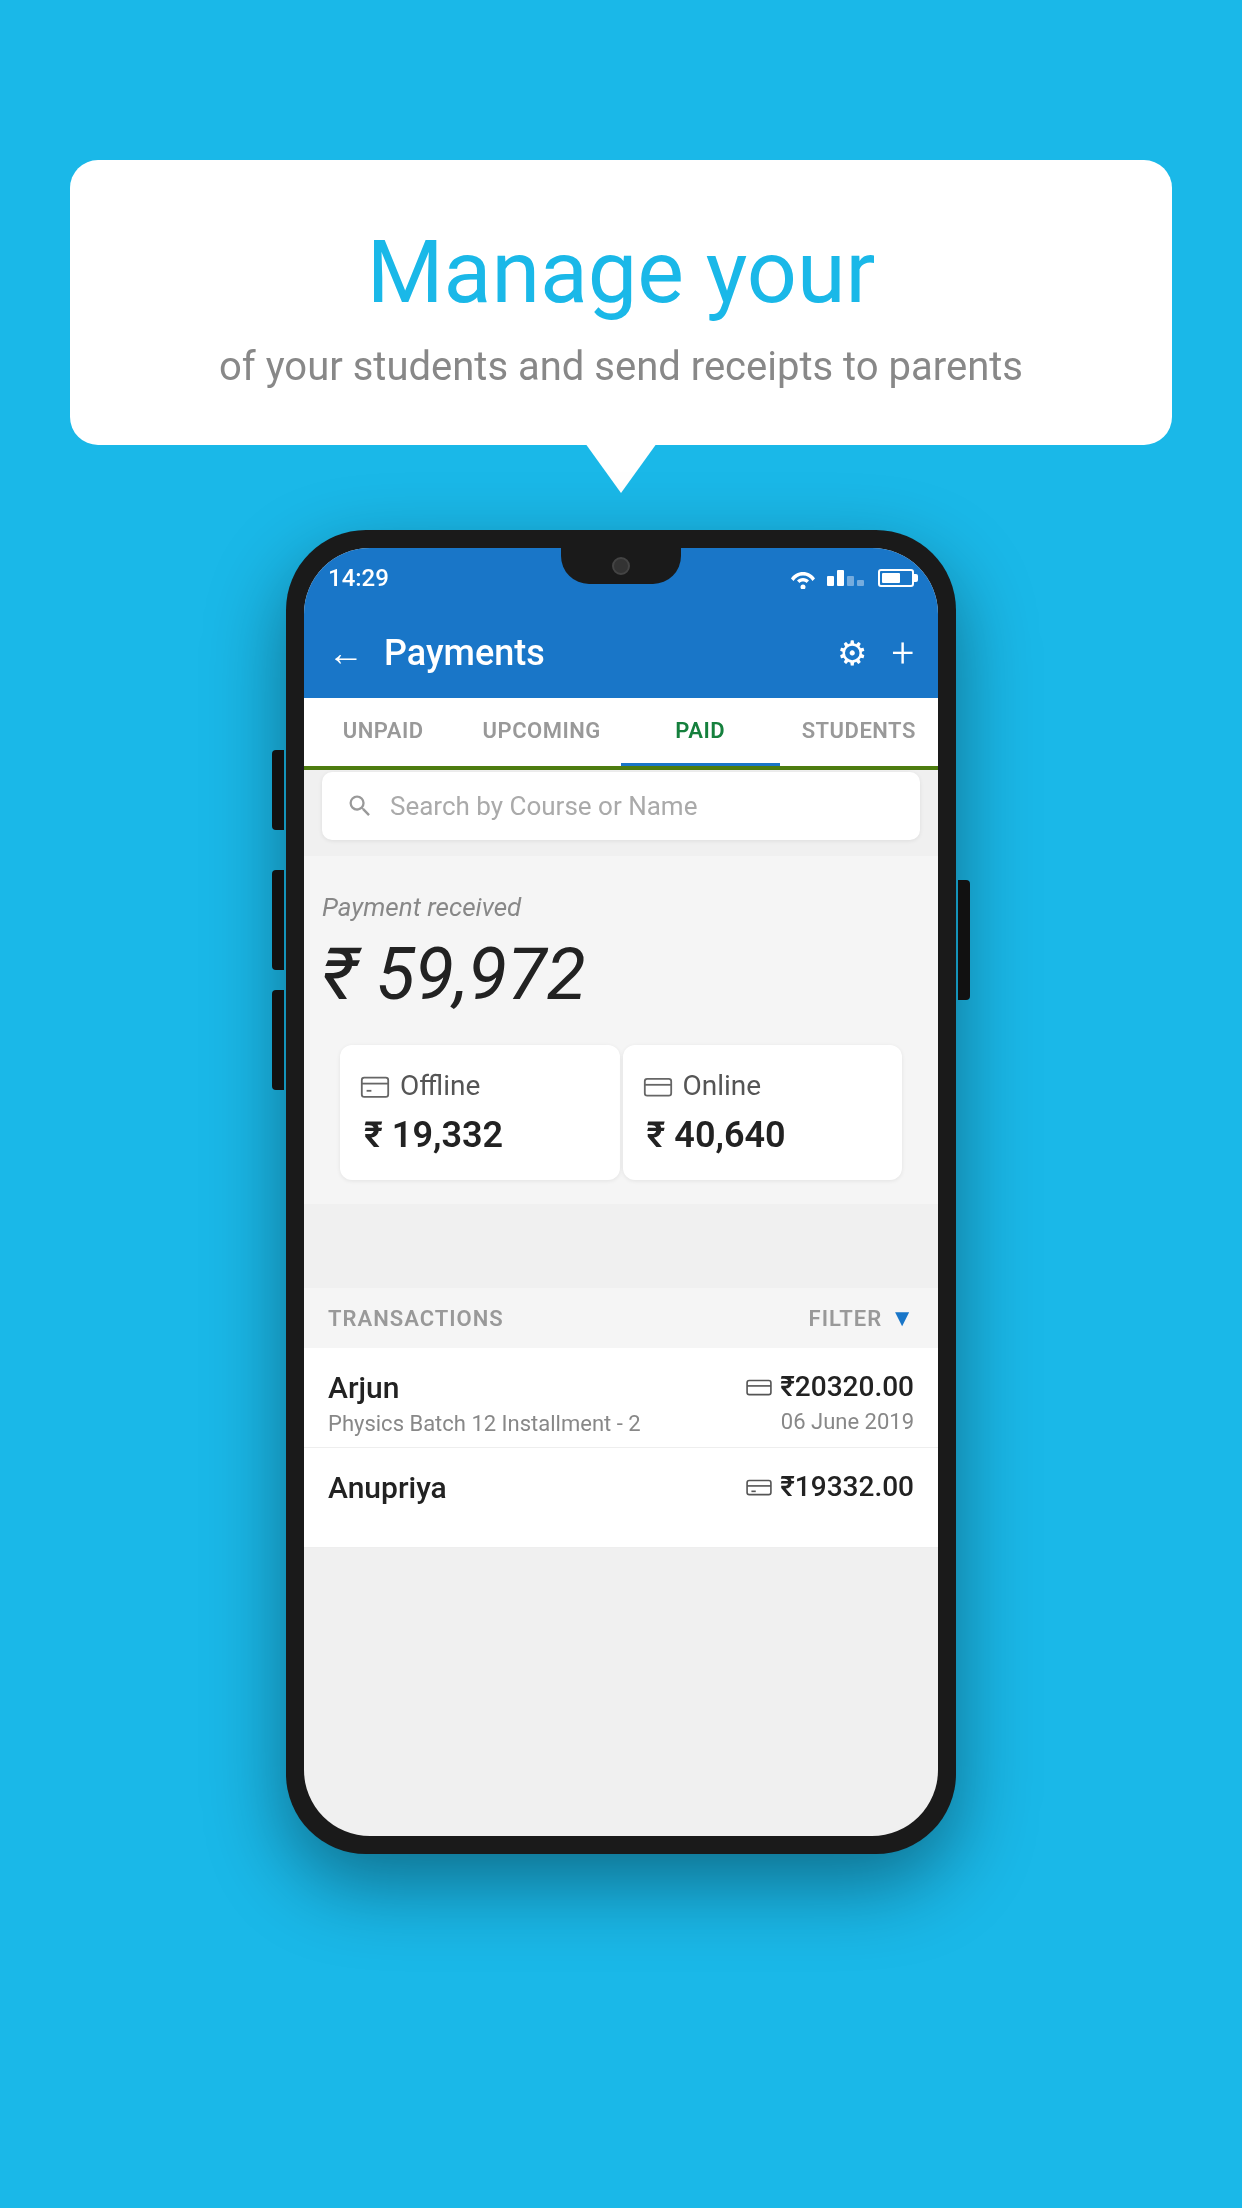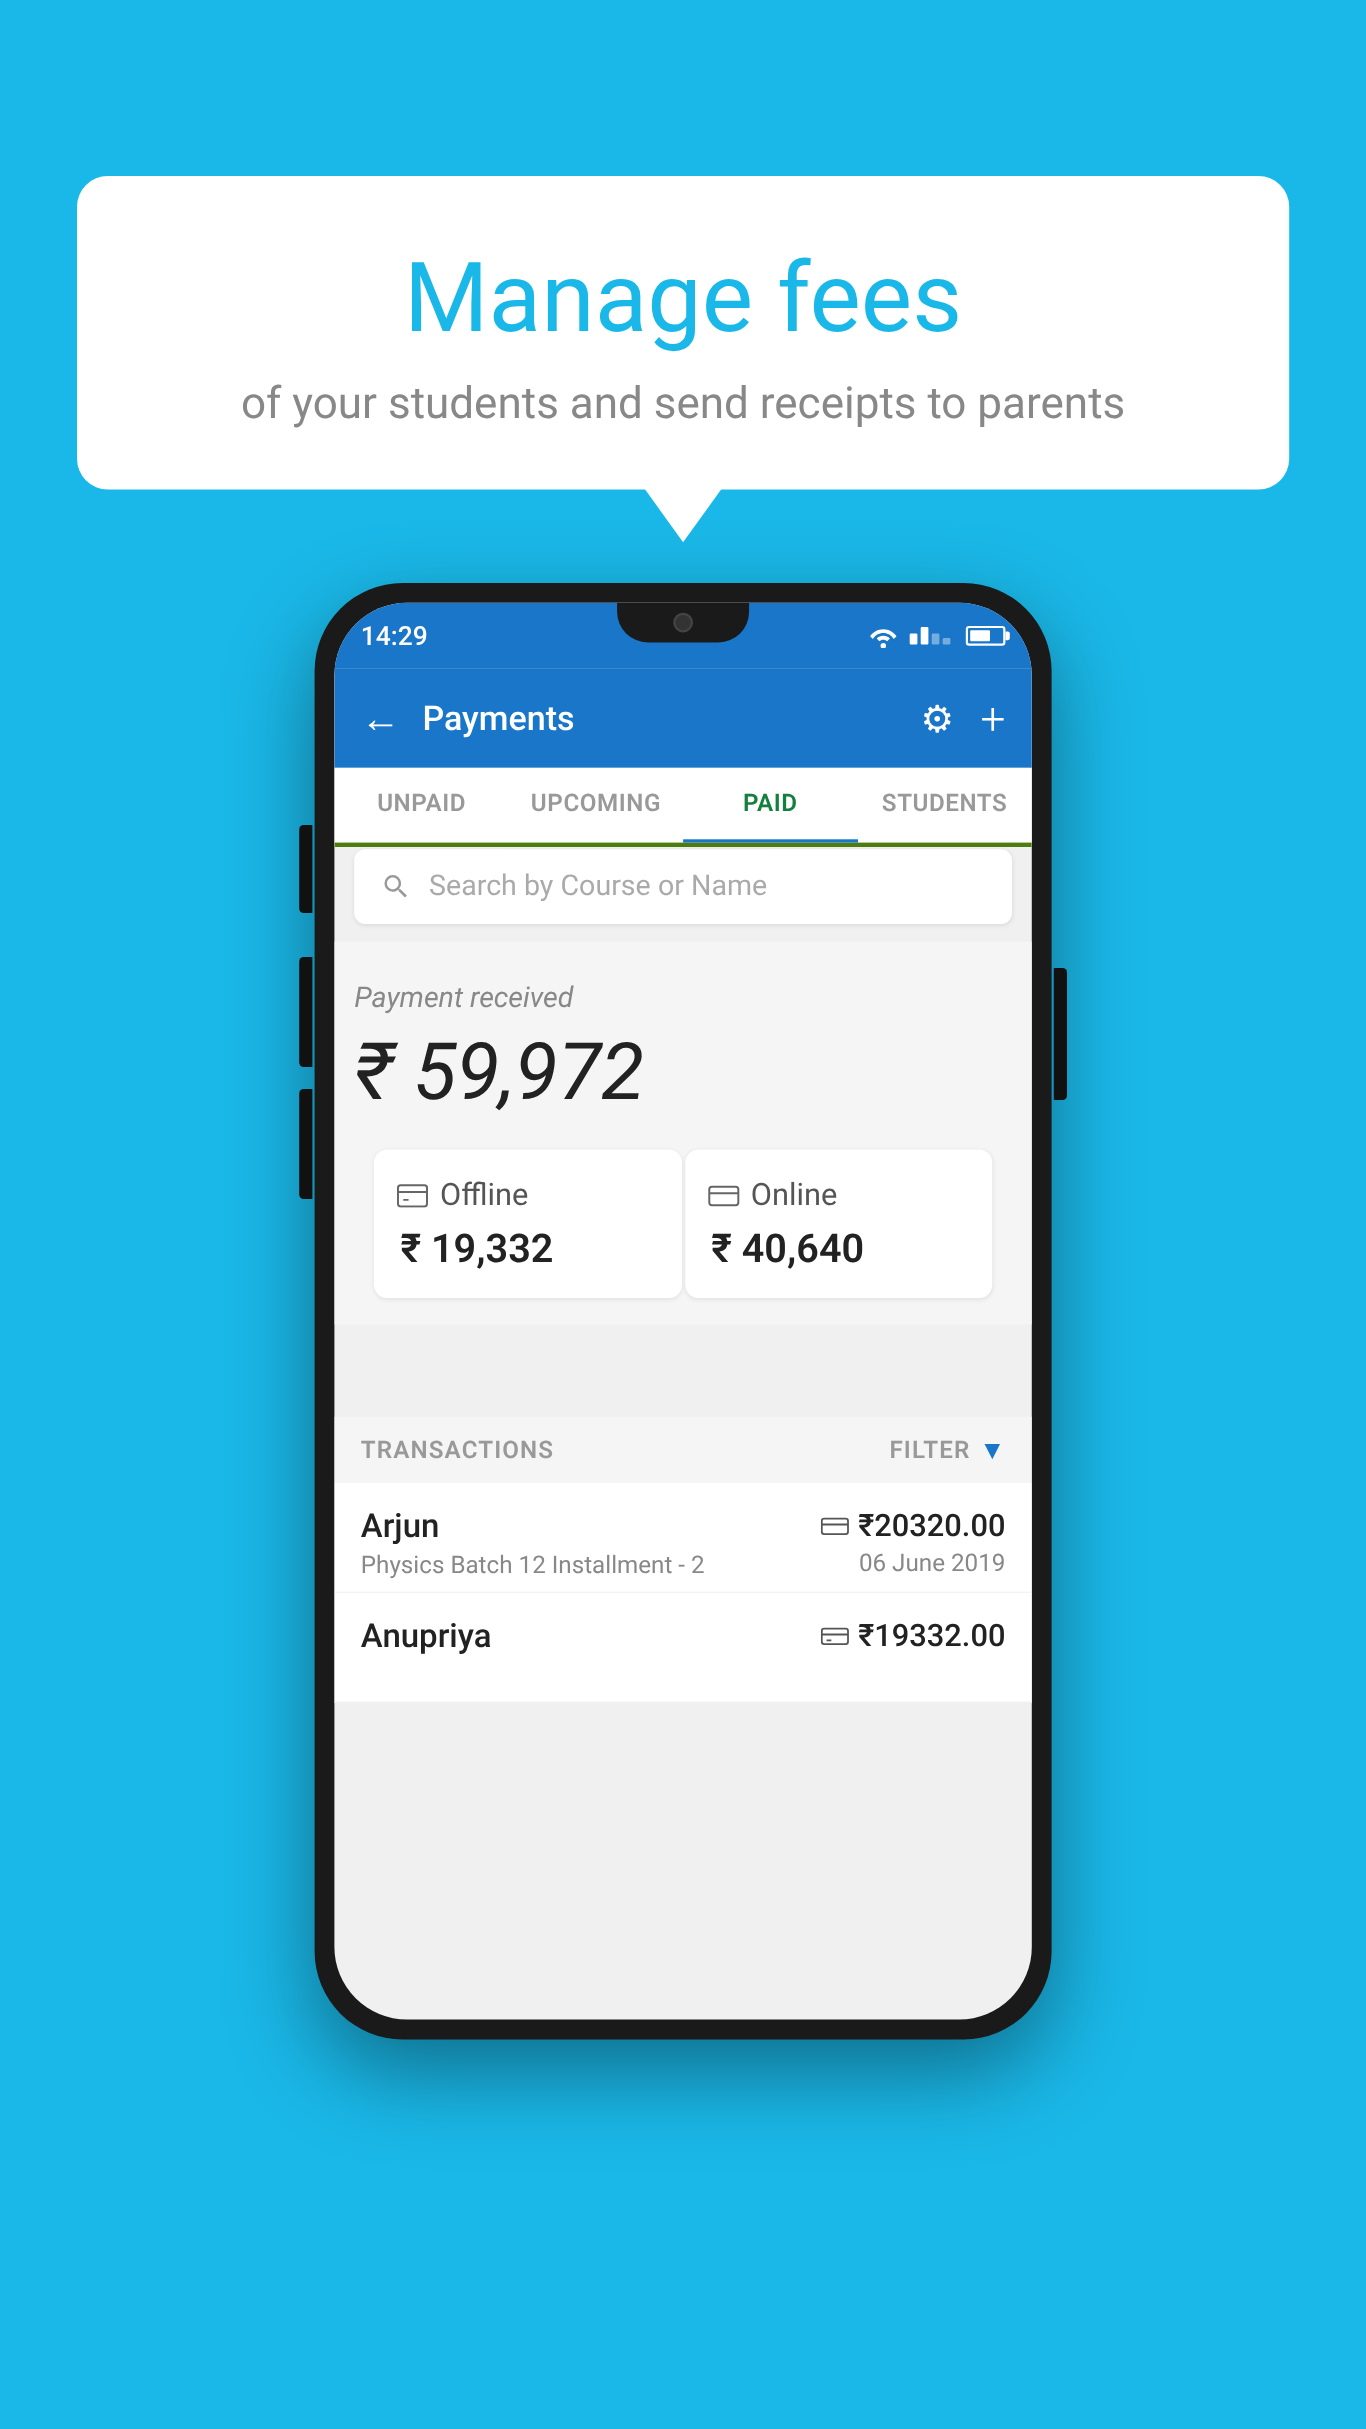--- a/index.html
+++ b/index.html
@@ -223,21 +223,21 @@
       padding: 0 24px;
     }
     .back-arrow {
       color: white;
       font-size: 36px;
       cursor: pointer;
       margin-right: 20px;
     }
     .header-title {
       color: white;
-      font-size: 31px;
+      font-size: 36px;
       font-weight: 500;
       flex: 1;
     }
     .header-icons {
       display: flex;
       align-items: center;
       gap: 24px;
     }
     .gear-icon-wrap {
       color: white;
@@ -420,21 +420,21 @@
       font-size: 22px;
       color: #888;
     }
   </style>
 </head>
 <body>
 
 <div style="position:absolute;top:0;left:0;width:1242px;height:2208px;background:#1ab8e8;"></div>
 
 <div class="speech-bubble">
-  <div class="speech-bubble-title">Manage fees</div>
+  <div class="speech-bubble-title">Manage your</div>
   <div class="speech-bubble-subtitle">of your students and send receipts to parents</div>
 </div>
 
 <div class="phone-wrap">
   <div class="phone-outer">
 
     <div class="vol-up"></div>
     <div class="vol-down"></div>
     <div class="power-btn"></div>
 

